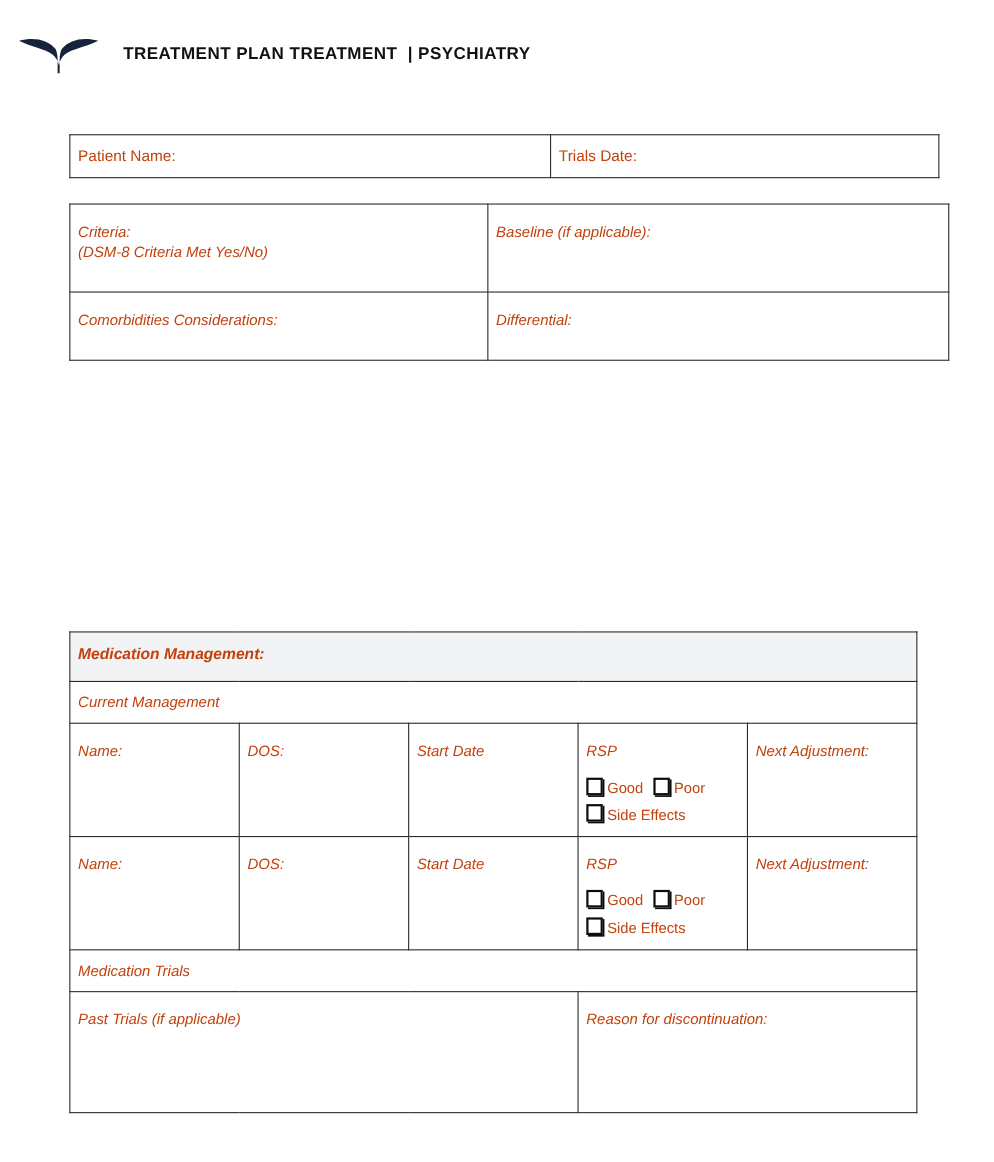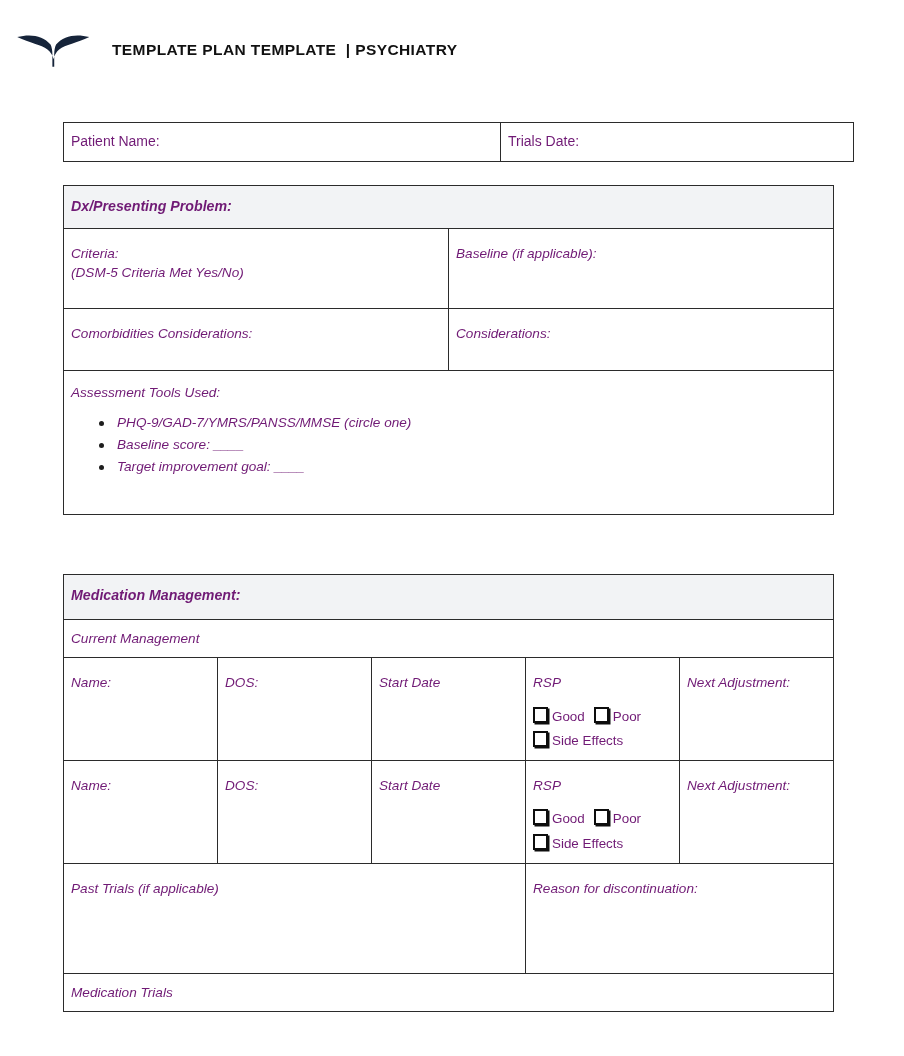--- a/index.html
+++ b/index.html
@@ -49,21 +49,21 @@
     border-collapse: collapse;
     table-layout: fixed;
     background: #ffffff;
   }
   .tbl td {
     border: 1.6px solid #2b2b2b;
     vertical-align: top;
     padding: 15px 6px 6px 7px;
     font-size: 13.6px;
     line-height: 1.42;
-    color: #701a75;
+    color: #c2410c;
   }
   .ital { font-style: italic; }
   .sec-head td {
     background: #f2f3f5;
     font-weight: bold;
     font-style: italic;
     font-size: 14.2px;
     padding-top: 10px;
     padding-bottom: 10px;
   }
@@ -152,66 +152,53 @@
 </style>
 </head>
 <body>
 
 <div class="doc-header">
   <div class="logo-wrap">
     <svg width="74" height="40" viewBox="0 0 120 62" aria-hidden="true">
       <path d="M2 10 C24 4, 44 8, 56 22 C58 26, 59 32, 59 38 L59 58 L62 58 L62 38 C62 32, 63 26, 65 22 C77 8, 97 4, 119 10 C99 20, 80 22, 70 30 C65 34, 62 40, 61 46 C60 40, 56 34, 51 30 C41 22, 22 20, 2 10 Z" fill="#16243a"></path>
     </svg>
   </div>
-  <div class="doc-title">TEMPLATE PLAN TEMPLATE  | PSYCHIATRY</div>
+  <div class="doc-title">TREATMENT PLAN TREATMENT  | PSYCHIATRY</div>
 </div>
 
 <table class="tbl" id="patient-table">
   <tbody>
       <tr>
     <td style="width:423px;" class="plain">
       <span>Patient Name:</span>
     </td>
     <td style="width:339px;" class="plain">
       <span>Trials Date:</span>
     </td>
   </tr>
 </tbody>
   </table>
 
 <table class="tbl" id="dx-table">
   <tbody>
-      <tr class="sec-head">
-    <td colspan="2" class="h-head">Dx/Presenting Problem:</td>
-  </tr>
   <tr>
     <td class="ital r-primary" style="width:366px;">
       <div>Criteria:</div>
-      <div>(DSM-5 Criteria Met Yes/No)</div>
+      <div>(DSM-8 Criteria Met Yes/No)</div>
     </td>
     <td class="ital r-primary" style="width:405px;">
       <div>Baseline (if applicable):</div>
     </td>
   </tr>
   <tr>
     <td class="ital r-diff">
       <div>Comorbidities Considerations:</div>
     </td>
     <td class="ital r-diff">
-      <div>Considerations:</div>
-    </td>
-  </tr>
-  <tr>
-    <td colspan="2" class="ital r-tools">
-      <p class="tools-label">Assessment Tools Used:</p>
-      <ul class="tools-list">
-        <li>PHQ-9/GAD-7/YMRS/PANSS/MMSE (circle one)</li>
-        <li>Baseline score: ____</li>
-        <li>Target improvement goal: ____</li>
-      </ul>
+      <div>Differential:</div>
     </td>
   </tr>
 </tbody>
   </table>
 
 <table class="tbl" id="med-table">
   <tbody>
       <tr class="sec-head">
     <td colspan="5" class="h-head">Medication Management:</td>
   </tr>
@@ -252,25 +239,25 @@
     <td class="ital r-med">
       <div class="rsp-label">RSP</div>
       <div class="rsp-opts"><span class="opt"><span class="cbox"></span><span>Good</span></span><span class="opt"><span class="cbox"></span><span>Poor</span></span><span class="opt"><span class="cbox"></span><span>Side Effects</span></span></div>
     </td>
     <td class="ital r-med">
       <span>Next Adjustment:</span>
     </td>
   </tr>
 
   <tr>
+    <td colspan="5" class="ital r-trials">Medication Trials</td>
+  </tr>
+
+  <tr>
     <td colspan="3" class="ital r-past">
       <span>Past Trials (if applicable)</span>
     </td>
     <td colspan="2" class="ital r-past">
       <span>Reason for discontinuation:</span>
     </td>
   </tr>
-
-  <tr>
-    <td colspan="5" class="ital r-trials">Medication Trials</td>
-  </tr>
 </tbody>
   </table>
 
 </body></html>

